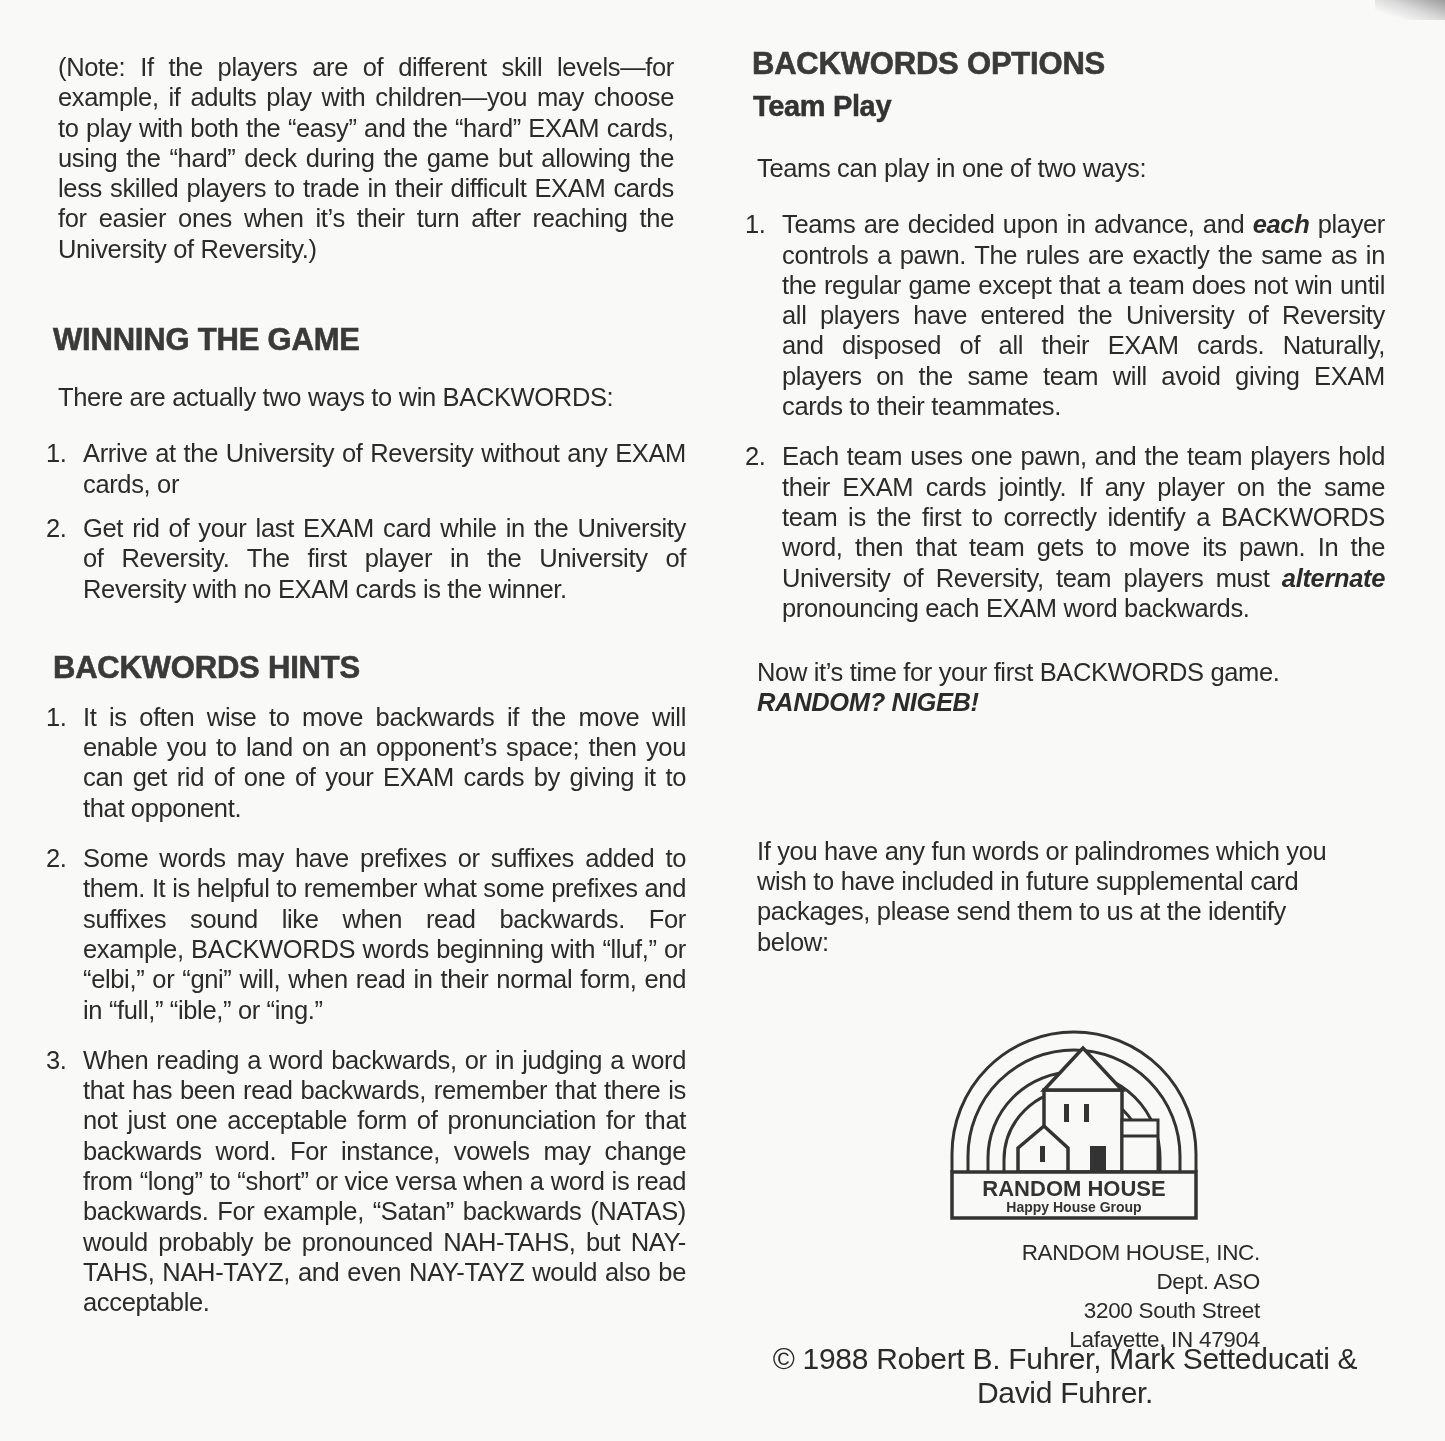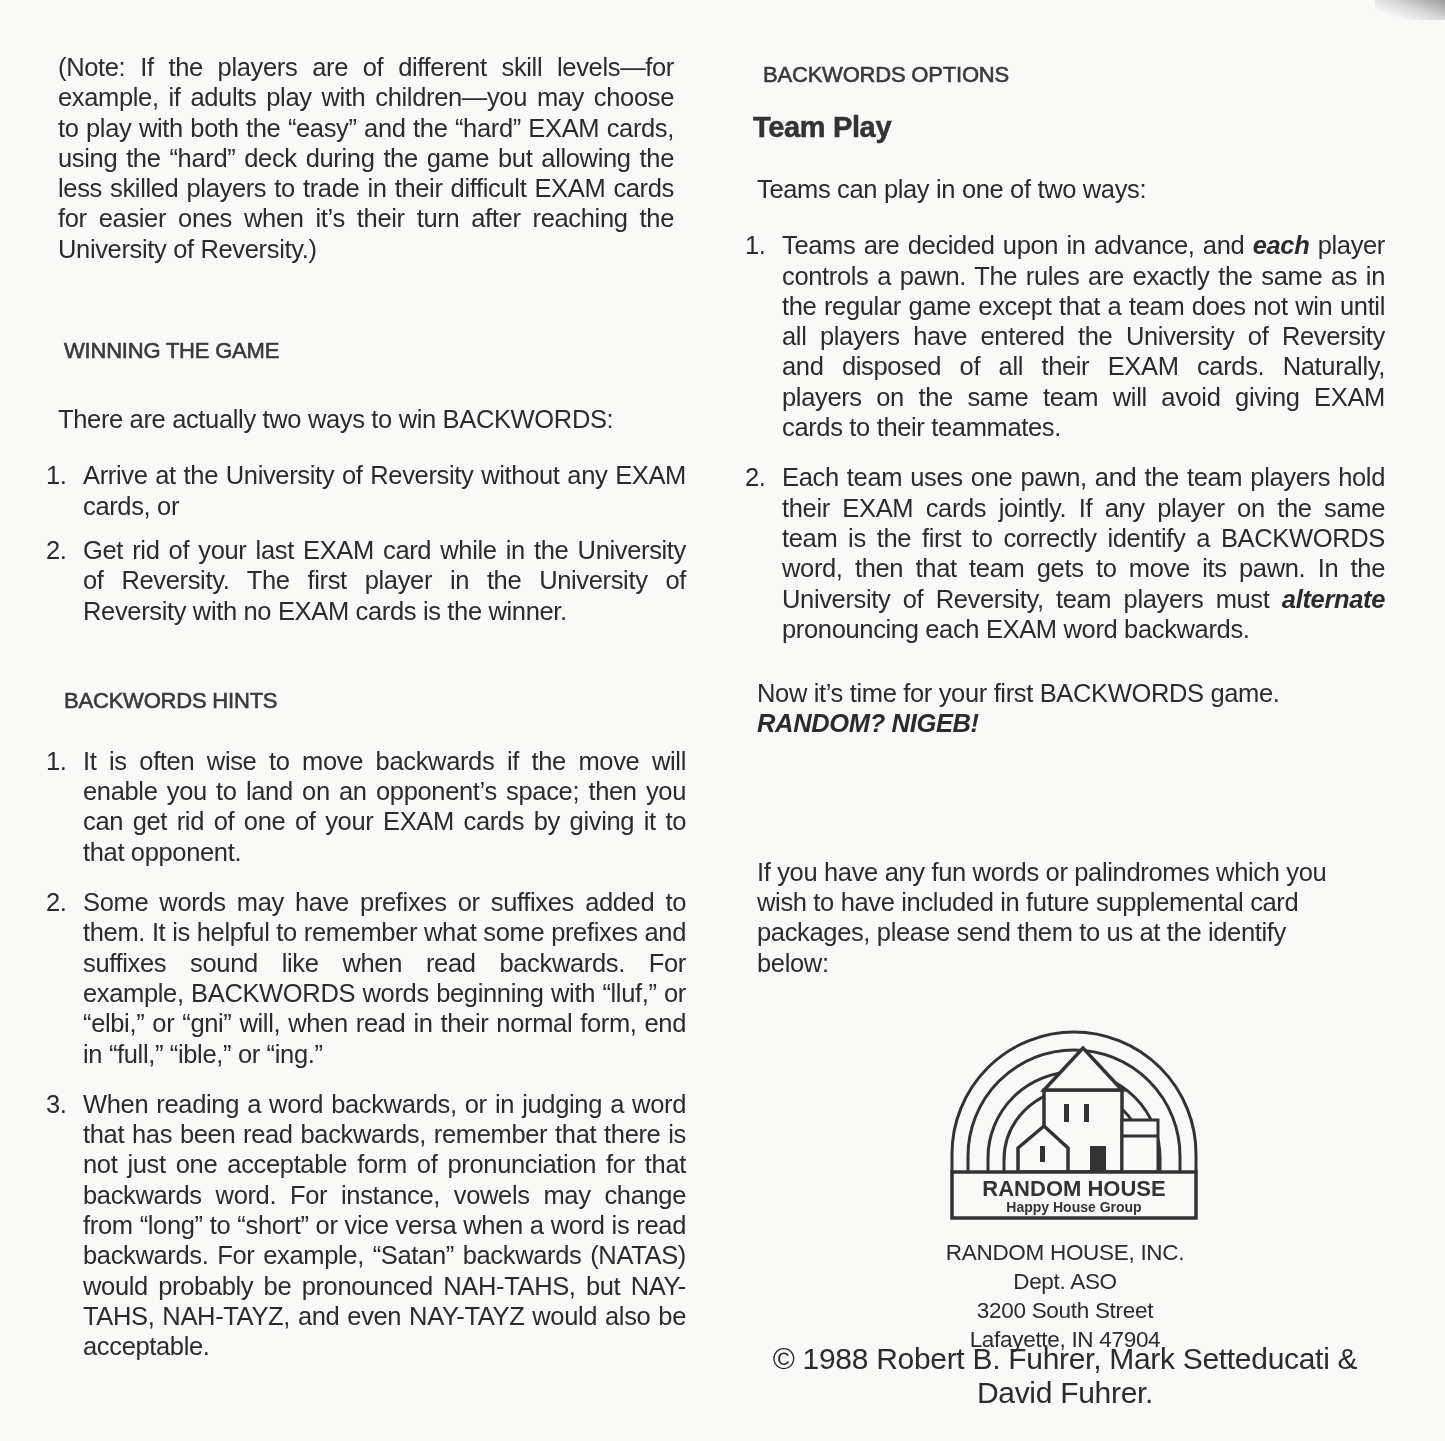--- a/index.html
+++ b/index.html
@@ -14,38 +14,38 @@
     position: absolute; top: 40px;
     font-size: 25.5px; line-height: 30.3px;
     letter-spacing: -0.35px;
     text-align: justify;
   }
   .col-left { left: 46px; width: 640px; }
   .col-right { left: 745px; width: 640px; }
   p { margin: 12px; }
   h2 {
     font-family: "Liberation Sans", sans-serif;
-    font-weight: normal; font-size: 22px; line-height: 34px;
-    color: #3a3a3a; margin: 18px; letter-spacing: -0.2px;
+    font-weight: bold; font-size: 31px; line-height: 34px;
+    color: #3a3a3a; margin: 7px; letter-spacing: -0.2px;
     -webkit-text-stroke: 0.6px #3a3a3a;
   }
   h3 {
     font-weight: bold; font-size: 29px; line-height: 34px; color: #333;
     margin: 8px; -webkit-text-stroke: 0.5px #333;
   }
   ol.items { list-style: none; padding: 0; margin: 0; }
   ol.items li { position: relative; padding-left: 37px; }
   ol.items li .num { position: absolute; left: 0; top: 0; }
   em.bi { font-style: italic; font-weight: bold; }
   .logo-wrap {
     position: absolute; left: 946px; top: 1026px; width: 256px; height: 196px;
   }
   .address {
     position: absolute; left: 870px; top: 1238px; width: 390px;
-    text-align: center; font-size: 22.5px; line-height: 29px; letter-spacing: -0.3px;
+    text-align: right; font-size: 22.5px; line-height: 29px; letter-spacing: -0.3px;
   }
   .copyright {
     position: absolute; left: 745px; top: 1342px; width: 640px;
     text-align: center; font-size: 30px; letter-spacing: -0.3px;
   }
   .corner-shadow {
     position: absolute; right: 0; top: 0; width: 70px; height: 20px;
     background: linear-gradient(200deg, #9c9c9c 0%, #d9d9d9 45%, rgba(249,249,248,0) 80%);
   }
 </style>

